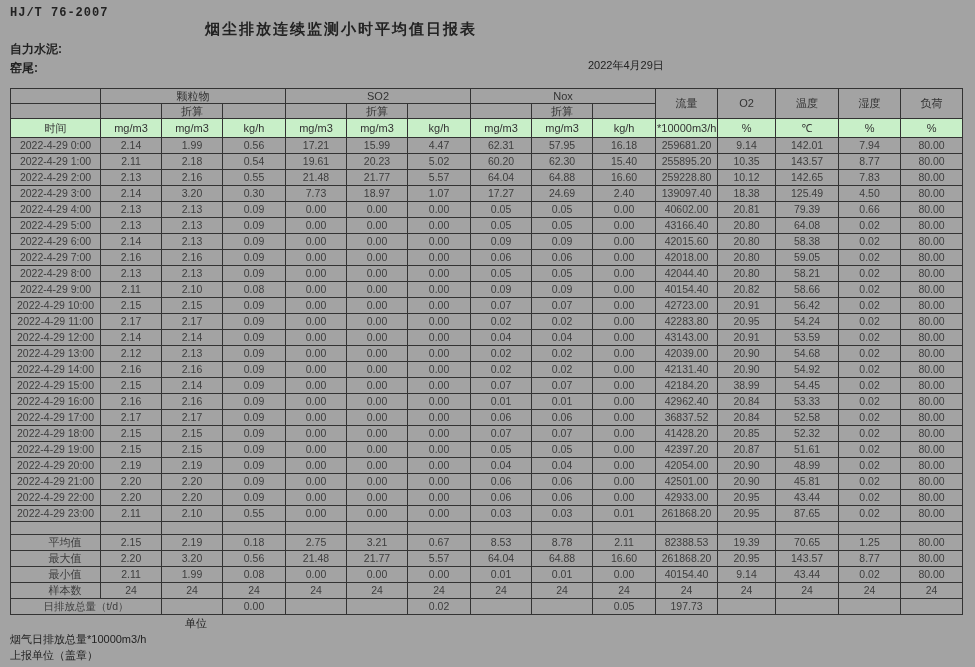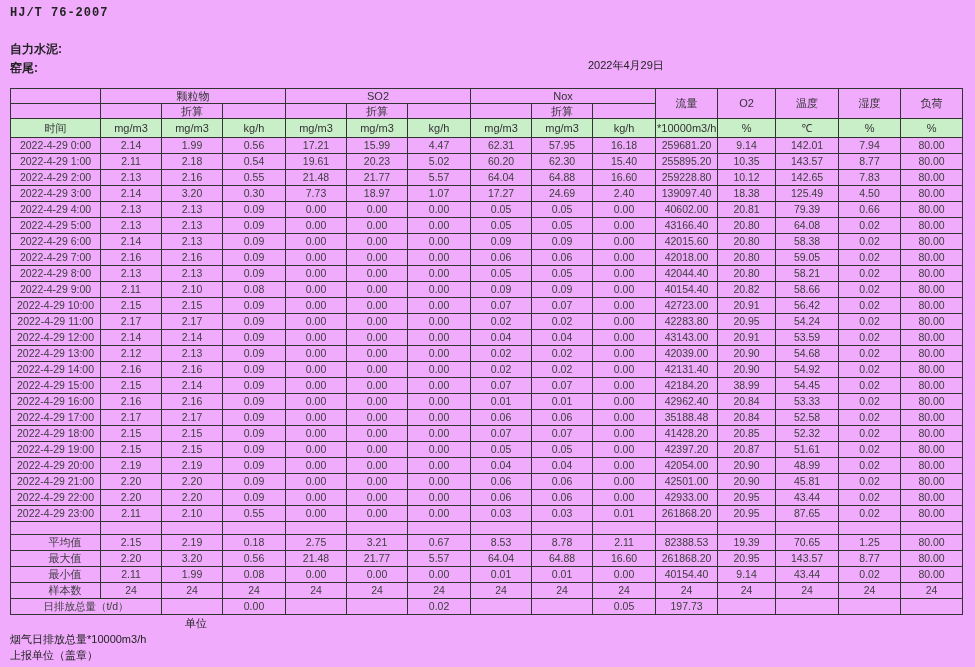--- a/index.html
+++ b/index.html
@@ -1,16 +1,16 @@
 <!DOCTYPE html>
 <html><head>
 <meta charset="utf-8">
 <style>
   html,body{margin:0;padding:0;background:#fff;}
-  .page{position:relative;width:975px;height:667px;background:#f0abfc;overflow:hidden;
+  .page{position:relative;width:975px;height:667px;background:#a3a3a3;overflow:hidden;
         font-family:"Liberation Sans","DejaVu Sans",sans-serif;color:#222;}
   .std-code{position:absolute;left:10px;top:6px;font-weight:bold;font-size:12px;
         font-family:"Liberation Mono","DejaVu Sans Mono",monospace;letter-spacing:1px;}
   .report-title{position:absolute;left:205px;top:20px;font-weight:bold;font-size:15px;letter-spacing:2px;}
   .company{position:absolute;left:10px;top:41px;font-weight:bold;font-size:12px;}
   .location{position:absolute;left:10px;top:60px;font-weight:bold;font-size:12px;}
   .date{position:absolute;left:588px;top:58px;font-size:11px;}
   table.report{position:absolute;left:10px;top:88px;border-collapse:collapse;table-layout:fixed;
         width:952px;font-family:Liberation Sans, sans-serif;}
   table.report td{border:1px solid #333;padding:0 1px;text-align:center;vertical-align:middle;
@@ -28,20 +28,21 @@
   .footer-line1{position:absolute;left:10px;top:632px;font-size:11px;}
   .footer-line2{position:absolute;left:10px;top:648px;font-size:11px;}
   .footer-unit{position:absolute;left:185px;top:616px;font-size:11px;}
 </style>
 </head>
 <body>
 
 <div class="page">
 
   <div class="std-code">HJ/T 76-2007</div>
+  <div class="report-title">烟尘排放连续监测小时平均值日报表</div>
   <div class="company">自力水泥:</div>
   <div class="location">窑尾:</div>
   <div class="date">2022年4月29日</div>
 
   <table class="report">
     <colgroup>
       <col style="width:90px">
         <col style="width:61px">
         <col style="width:61px">
         <col style="width:63px">
@@ -393,21 +394,21 @@
           <td class="cell-time">2022-4-29 17:00</td>
           <td>2.17</td>
           <td>2.17</td>
           <td>0.09</td>
           <td>0.00</td>
           <td>0.00</td>
           <td>0.00</td>
           <td>0.06</td>
           <td>0.06</td>
           <td>0.00</td>
-          <td>35188.48</td>
+          <td>36837.52</td>
           <td>20.84</td>
           <td>52.58</td>
           <td>0.02</td>
           <td>80.00</td>
         </tr>
         <tr class="data-row">
           <td class="cell-time">2022-4-29 18:00</td>
           <td>2.15</td>
           <td>2.15</td>
           <td>0.09</td>

